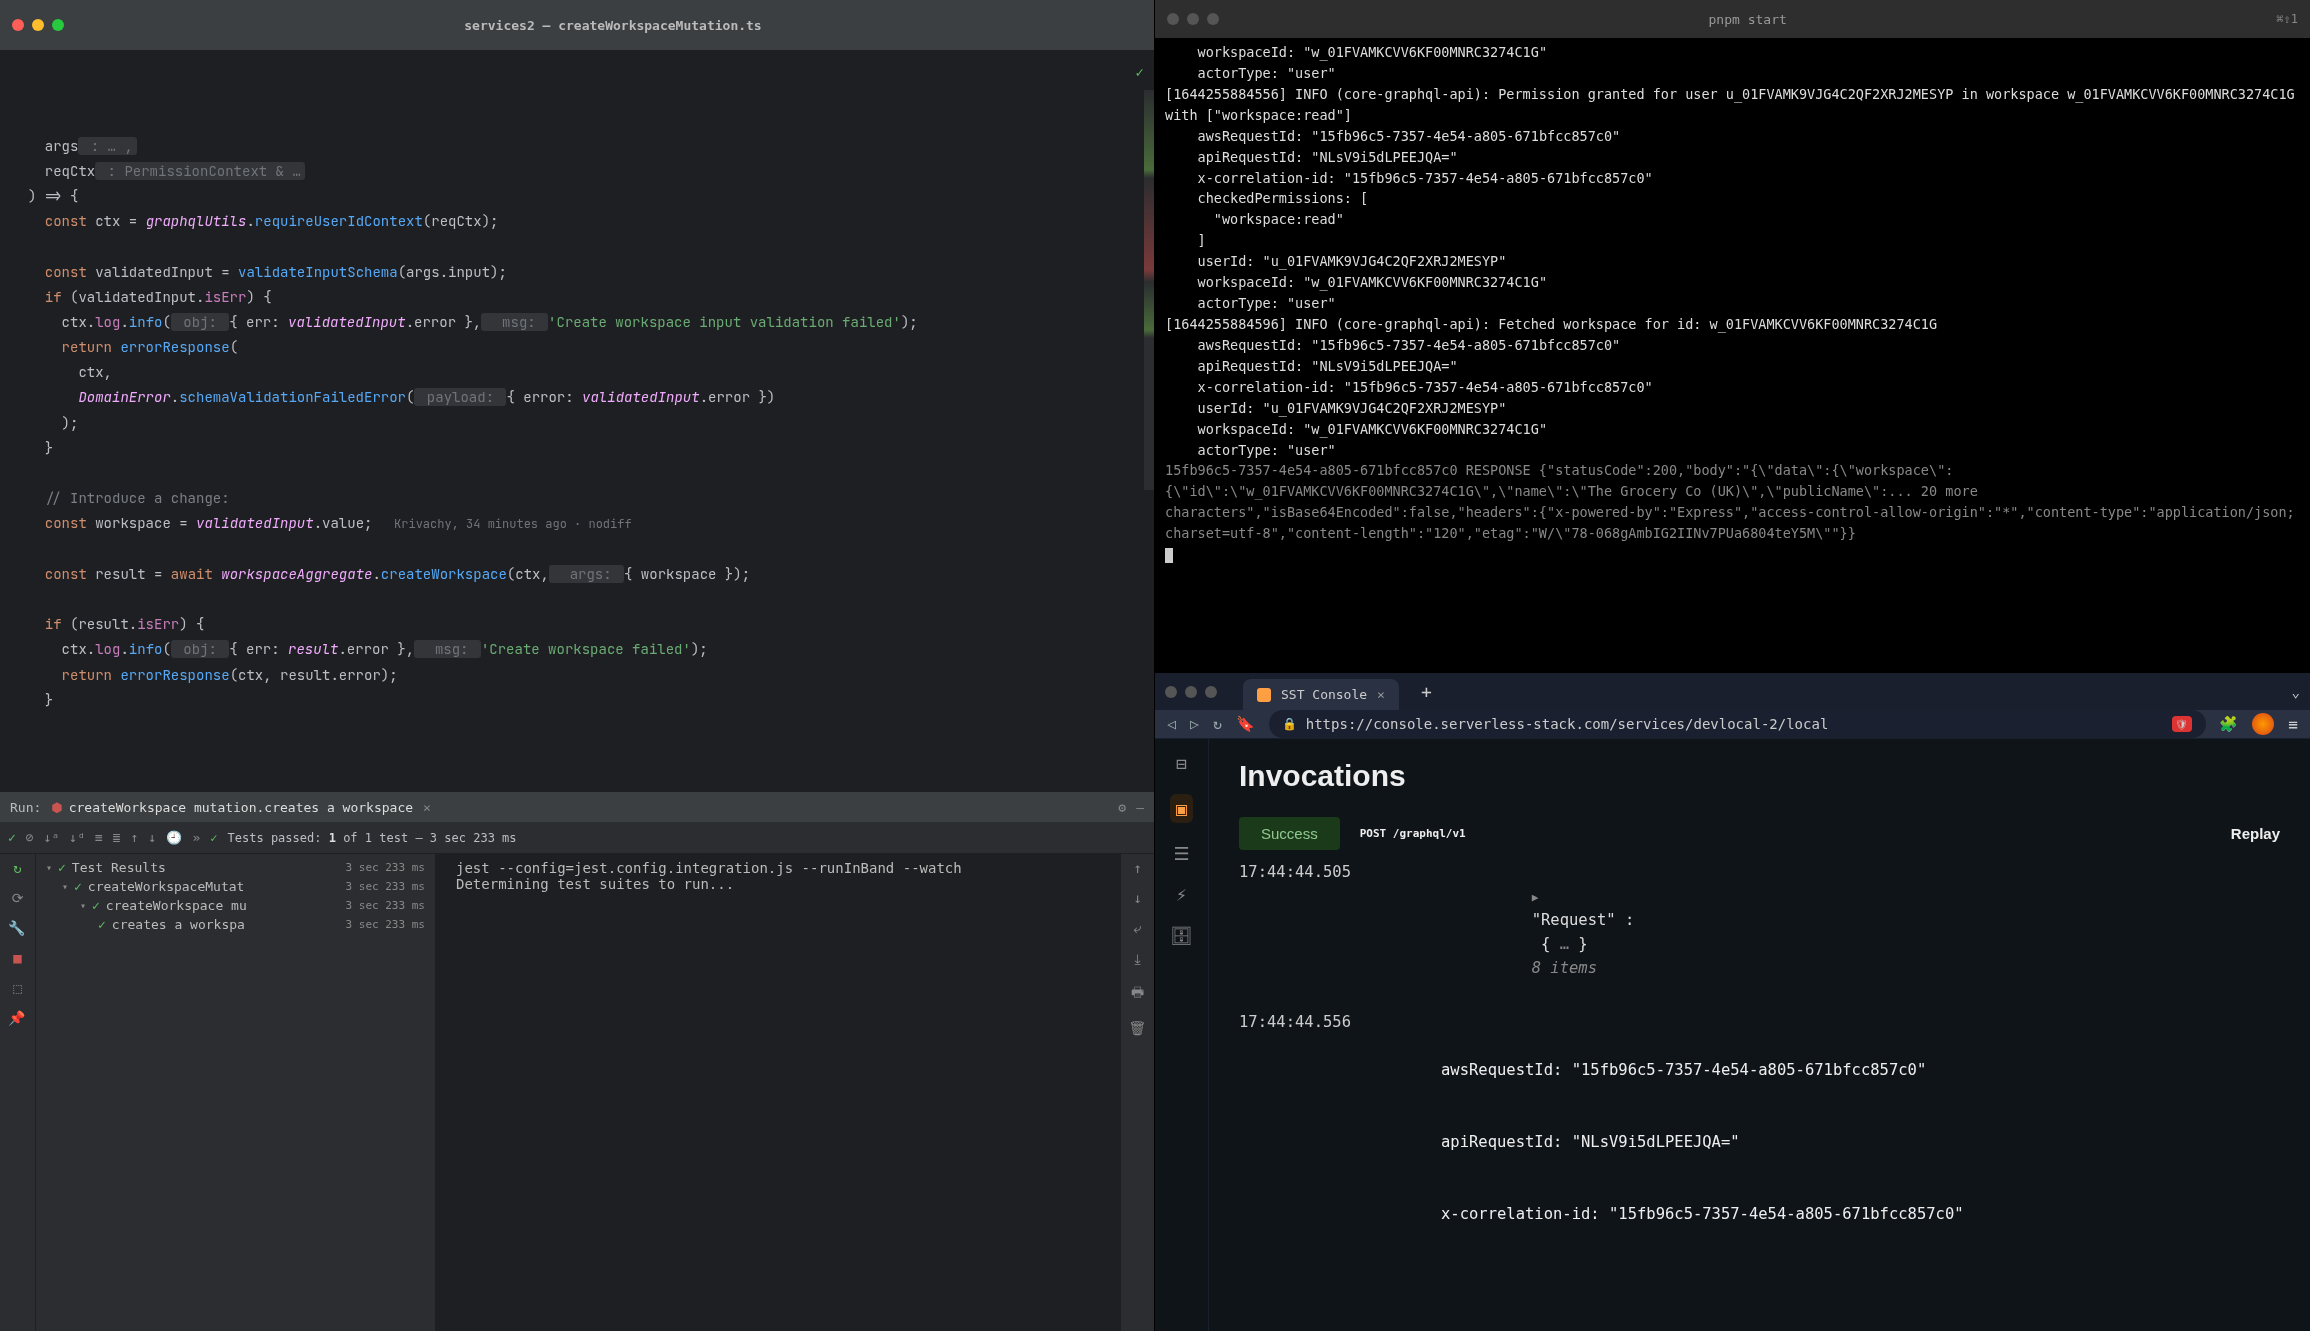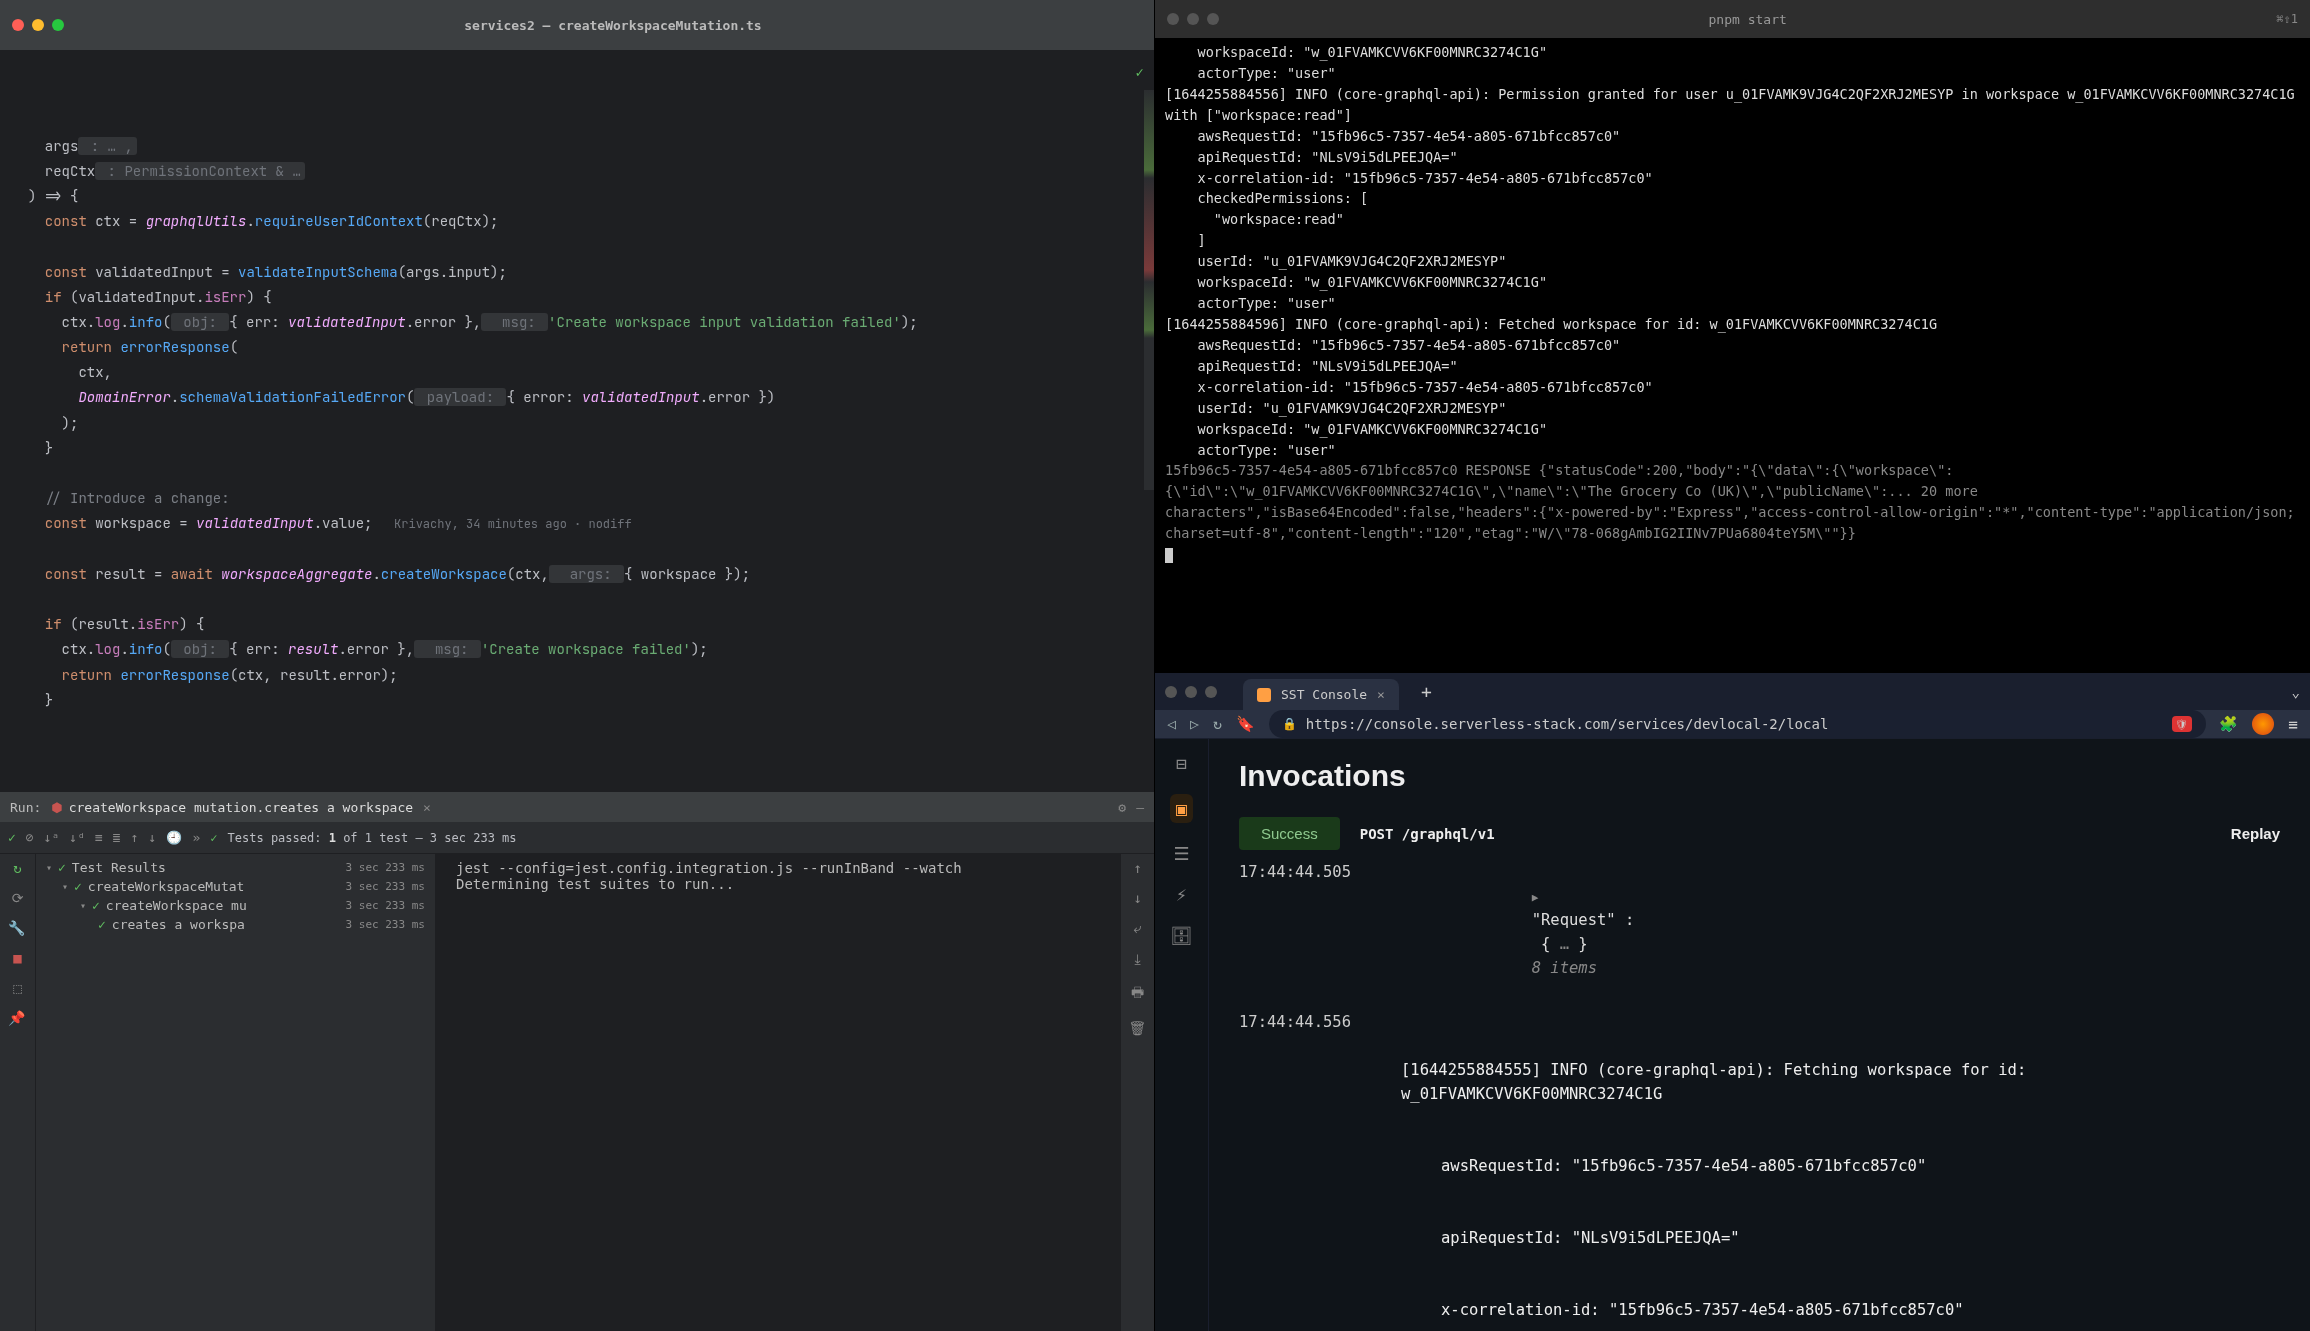--- a/index.html
+++ b/index.html
@@ -328,21 +328,21 @@
     margin-bottom: 10px;
   }
   .pill {
     background: #1a3a1a;
     color: #8fc98f;
     padding: 8px 22px;
     border-radius: 4px;
     font-size: 15px;
     font-family: -apple-system, sans-serif;
   }
-  .method { color: #eee; font-size: 14px; font-weight: bold;}
+  .method { color: #eee; font-size: 11px; font-weight: bold;}
   .replay {
     margin-left: auto;
     color: #eee;
     font-size: 15px;
     font-weight: bold;
     font-family: -apple-system, sans-serif;
   }
   .invoc-row {
     display: flex;
     gap: 22px;
@@ -566,21 +566,20 @@
               <span class="tri">▶</span>
               <span class="req">"Request" :</span>
               <span class="brace"> { </span><span class="ellip">…</span><span class="brace"> } </span>
               <span class="items">8 items</span>
             </div>
           </div>
 
           <div class="invoc-row">
             <div class="invoc-ts">17:44:44.556</div>
             <div class="invoc-body">
-              <span class="logline">[1644255884555] INFO (core-graphql-api): Fetching workspace for id: w_01FVAMKCVV6KF00MNRC3274C1G</span>
               <span class="sub">awsRequestId: "15fb96c5-7357-4e54-a805-671bfcc857c0"</span>
               <span class="sub">apiRequestId: "NLsV9i5dLPEEJQA="</span>
               <span class="sub">x-correlation-id: "15fb96c5-7357-4e54-a805-671bfcc857c0"</span>
               
               
               
             </div>
           </div>
 
         </div>

